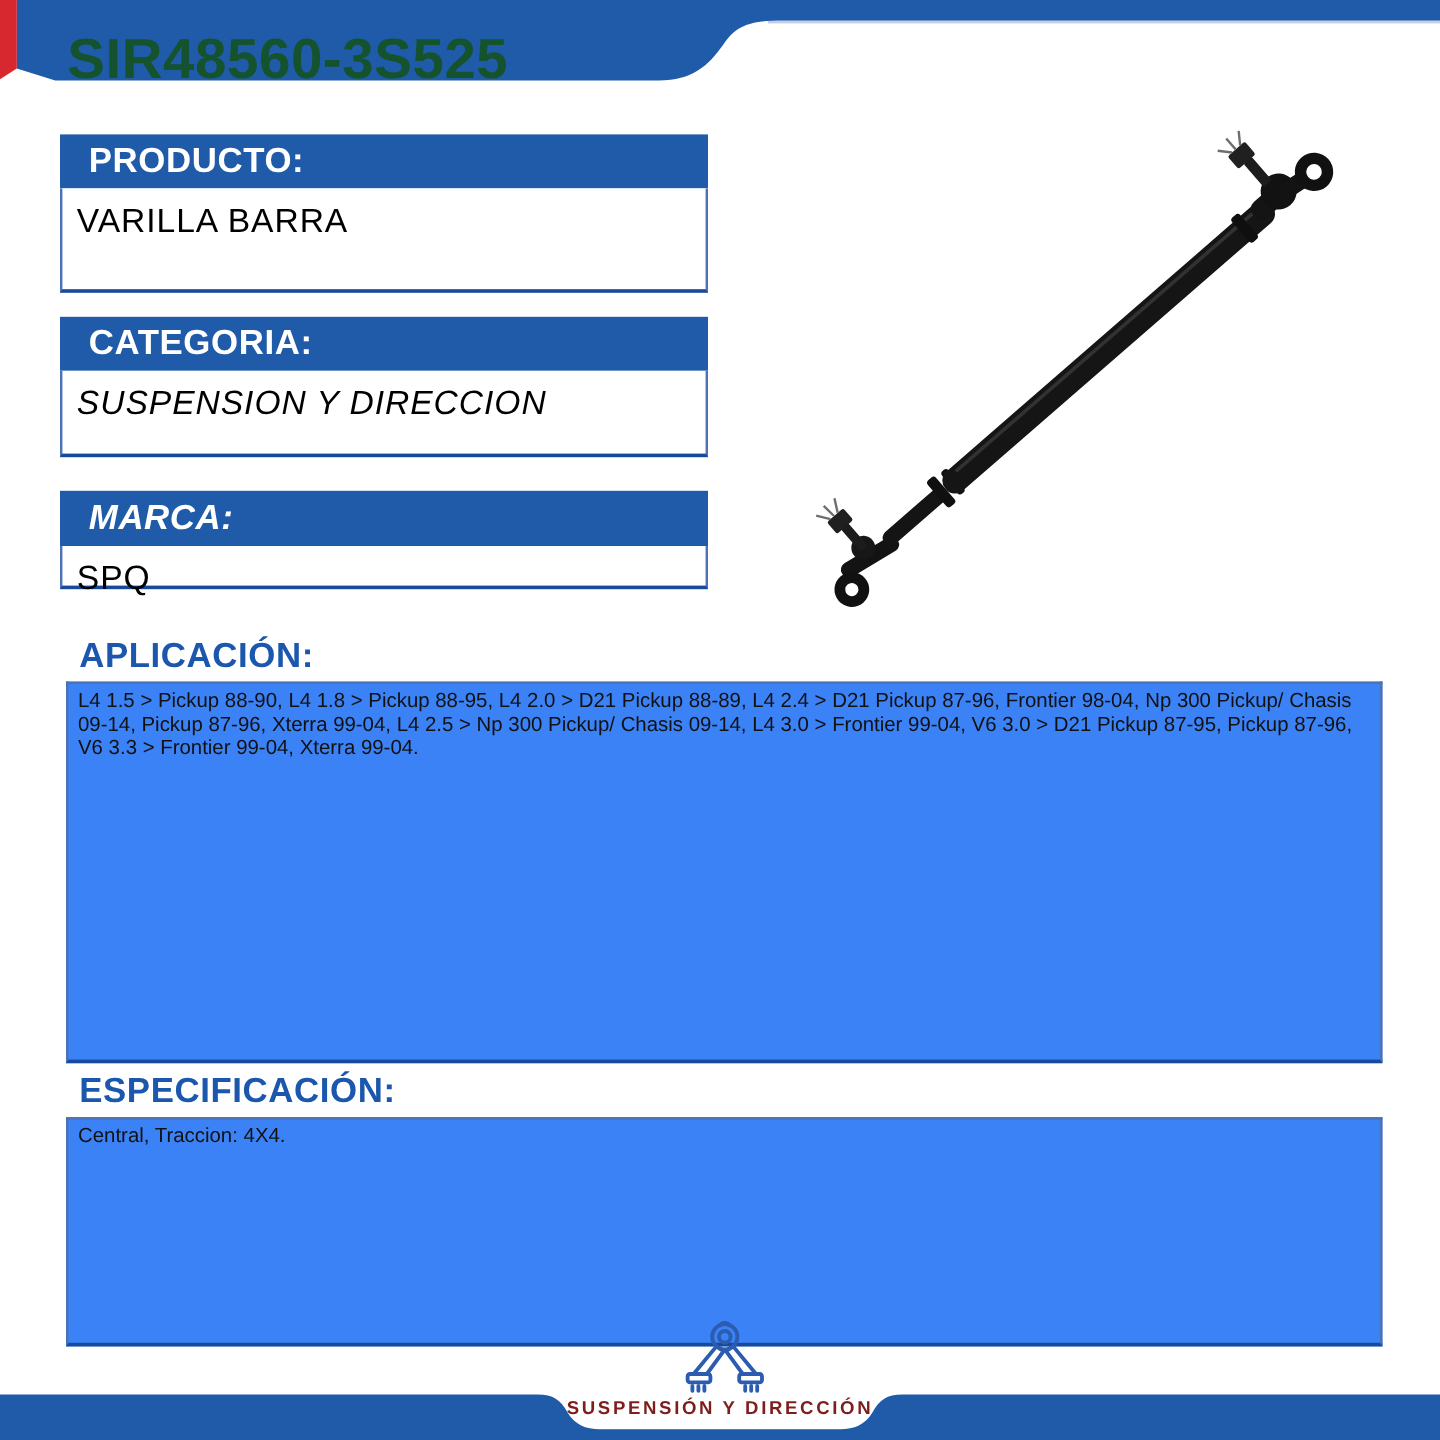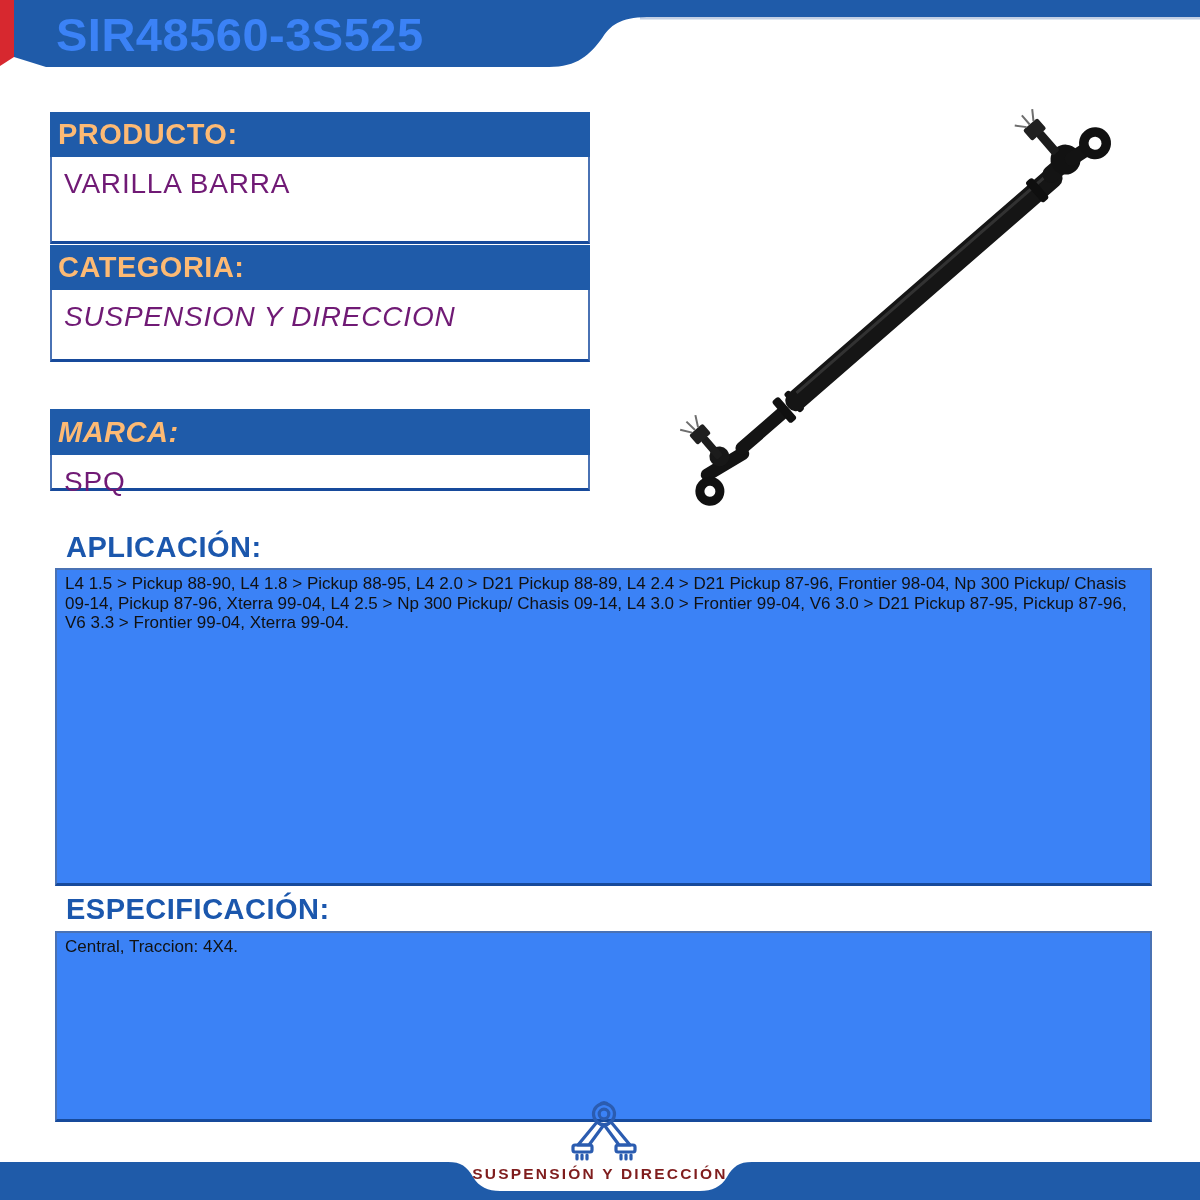--- a/index.html
+++ b/index.html
@@ -4,40 +4,40 @@
 <style>
   html,body{margin:0;padding:0;background:#ffffff;}
   .page{
     position:relative;width:1200px;height:1200px;background:#ffffff;
     overflow:hidden;font-family:"Liberation Sans",sans-serif;
   }
   svg{display:block;}
   
   .banner-svg{position:absolute;left:0;top:0;}
   .part-number{
-    position:absolute;left:56px;top:7px;width:560px;height:56px;
-    color:#3b82f6;font-size:47px;font-weight:800;letter-spacing:.5px;
+    position:absolute;left:56px;top:21px;width:560px;height:56px;
+    color:#14532d;font-size:47px;font-weight:800;letter-spacing:.5px;
     line-height:56px;white-space:nowrap;
   }
   
   .field{position:absolute;left:50px;width:540px;}
   .field-header{
-    background:#1f5ba9;color:#fdba74;font-weight:800;font-size:29px;
-    letter-spacing:.5px;padding-left:8px;display:flex;align-items:center;
+    background:#1f5ba9;color:#ffffff;font-weight:800;font-size:29px;
+    letter-spacing:.5px;padding-left:24px;display:flex;align-items:center;
   }
   .field-box{
     background:#ffffff;border:2px solid #4a72b4;border-top:none;
     border-bottom:3px solid #174a9b;box-sizing:border-box;
   }
   .field-value{
-    display:block;padding:11px 12px 0 12px;font-size:28px;color:#701a75;
+    display:block;padding:11px 12px 0 12px;font-size:28px;color:#000000;
     letter-spacing:.8px;white-space:nowrap;
   }
   #field-producto{top:112px;}  #field-producto .field-header{height:45px;}  #field-producto .field-box{height:87px;}
-  #field-categoria{top:245px;} #field-categoria .field-header{height:45px;} #field-categoria .field-box{height:72px;font-style:italic;}
+  #field-categoria{top:264px;} #field-categoria .field-header{height:45px;} #field-categoria .field-box{height:72px;font-style:italic;}
   #field-marca{top:409px;}     #field-marca .field-header{height:46px;font-style:italic;}     #field-marca .field-box{height:36px;}
   
   .section-title{
     position:absolute;left:66px;color:#1b57ad;font-size:29px;font-weight:800;
     letter-spacing:.5px;white-space:nowrap;
   }
   #title-aplicacion{top:531px;}
   #title-especificacion{top:893px;}
   .big-box{
     position:absolute;left:55px;width:1097px;box-sizing:border-box;

